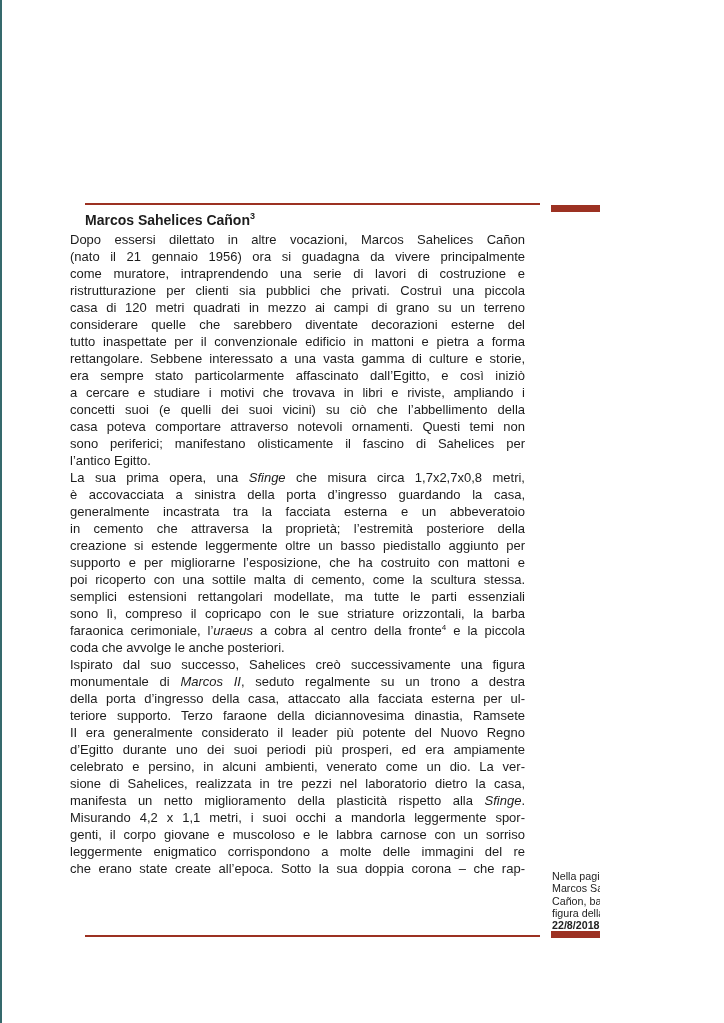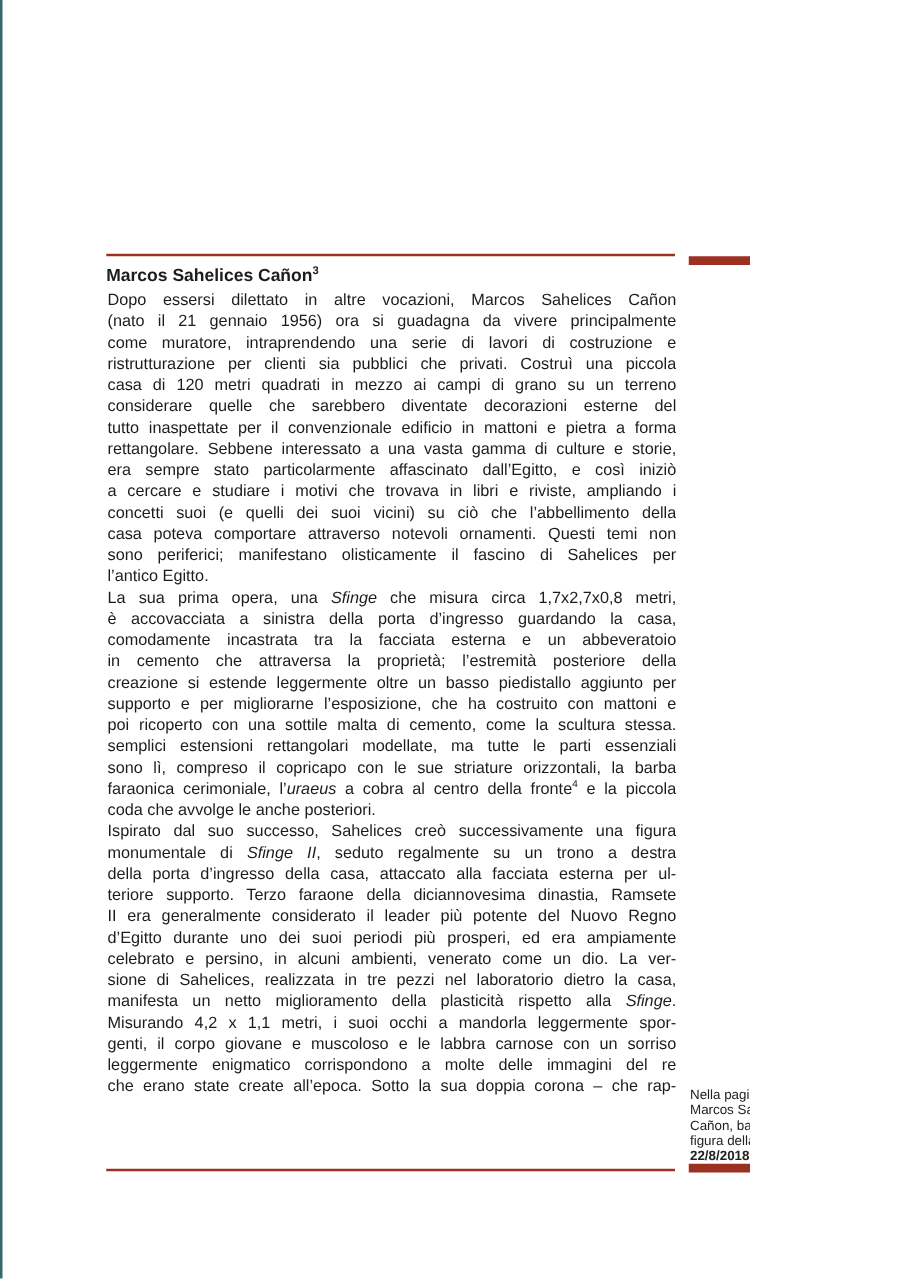--- a/index.html
+++ b/index.html
@@ -11,21 +11,21 @@
   .edge-bar{position:absolute;left:0;top:0;width:2px;height:1023px;background:var(--edge,#35696c);}
   .rule{position:absolute;left:85px;width:455px;height:2px;background:var(--accent,#9c3122);}
   .rule-top{top:203px;}
   .rule-bottom{top:935px;}
   .title{
     position:absolute;left:85px;top:212px;margin:0;
     font-size:14px;font-weight:bold;line-height:17px;color:var(--text,#1c1c1c);
   }
   .title sup{font-size:9px;line-height:0;}
   .body{
-    position:absolute;left:86px;top:231px;width:455px;
+    position:absolute;left:70px;top:231px;width:455px;
     font-size:13px;line-height:17px;color:var(--text,#1c1c1c);
   }
   .line{
     height:17px;overflow:hidden;
     text-align:justify;text-align-last:justify;text-justify:inter-word;
   }
   .line.no-just{text-align:right;text-align-last:left;}
   .line sup{font-size:8px;line-height:0;}
   .side-bar{position:absolute;left:551px;width:121px;height:7px;background:var(--accent,#9c3122);}
   .side-bar-top{top:205px;}
@@ -60,31 +60,31 @@
       <div class="line">tutto inaspettate per il convenzionale edificio in mattoni e pietra a forma</div>
       <div class="line">rettangolare. Sebbene interessato a una vasta gamma di culture e storie,</div>
       <div class="line">era sempre stato particolarmente affascinato dall’Egitto, e così iniziò</div>
       <div class="line">a cercare e studiare i motivi che trovava in libri e riviste, ampliando i</div>
       <div class="line">concetti suoi (e quelli dei suoi vicini) su ciò che l’abbellimento della</div>
       <div class="line">casa poteva comportare attraverso notevoli ornamenti. Questi temi non</div>
       <div class="line">sono periferici; manifestano olisticamente il fascino di Sahelices per</div>
       <div class="line no-just">l’antico Egitto.</div>
       <div class="line">La sua prima opera, una <i>Sfinge</i> che misura circa 1,7x2,7x0,8 metri,</div>
       <div class="line">è accovacciata a sinistra della porta d’ingresso guardando la casa,</div>
-      <div class="line">comodamente incastrata tra la facciata esterna e un abbeveratoio</div>
+      <div class="line">generalmente incastrata tra la facciata esterna e un abbeveratoio</div>
       <div class="line">in cemento che attraversa la proprietà; l’estremità posteriore della</div>
       <div class="line">creazione si estende leggermente oltre un basso piedistallo aggiunto per</div>
       <div class="line">supporto e per migliorarne l’esposizione, che ha costruito con mattoni e</div>
       <div class="line">poi ricoperto con una sottile malta di cemento, come la scultura stessa.</div>
       <div class="line">semplici estensioni rettangolari modellate, ma tutte le parti essenziali</div>
       <div class="line">sono lì, compreso il copricapo con le sue striature orizzontali, la barba</div>
       <div class="line">faraonica cerimoniale, l’<i>uraeus</i> a cobra al centro della fronte<sup>4</sup> e la piccola</div>
       <div class="line no-just">coda che avvolge le anche posteriori.</div>
       <div class="line">Ispirato dal suo successo, Sahelices creò successivamente una figura</div>
-      <div class="line">monumentale di <i>Sfinge II</i>, seduto regalmente su un trono a destra</div>
+      <div class="line">monumentale di <i>Marcos II</i>, seduto regalmente su un trono a destra</div>
       <div class="line">della porta d’ingresso della casa, attaccato alla facciata esterna per ul-</div>
       <div class="line">teriore supporto. Terzo faraone della diciannovesima dinastia, Ramsete</div>
       <div class="line">II era generalmente considerato il leader più potente del Nuovo Regno</div>
       <div class="line">d’Egitto durante uno dei suoi periodi più prosperi, ed era ampiamente</div>
       <div class="line">celebrato e persino, in alcuni ambienti, venerato come un dio. La ver-</div>
       <div class="line">sione di Sahelices, realizzata in tre pezzi nel laboratorio dietro la casa,</div>
       <div class="line">manifesta un netto miglioramento della plasticità rispetto alla <i>Sfinge</i>.</div>
       <div class="line">Misurando 4,2 x 1,1 metri, i suoi occhi a mandorla leggermente spor-</div>
       <div class="line">genti, il corpo giovane e muscoloso e le labbra carnose con un sorriso</div>
       <div class="line">leggermente enigmatico corrispondono a molte delle immagini del re</div>

